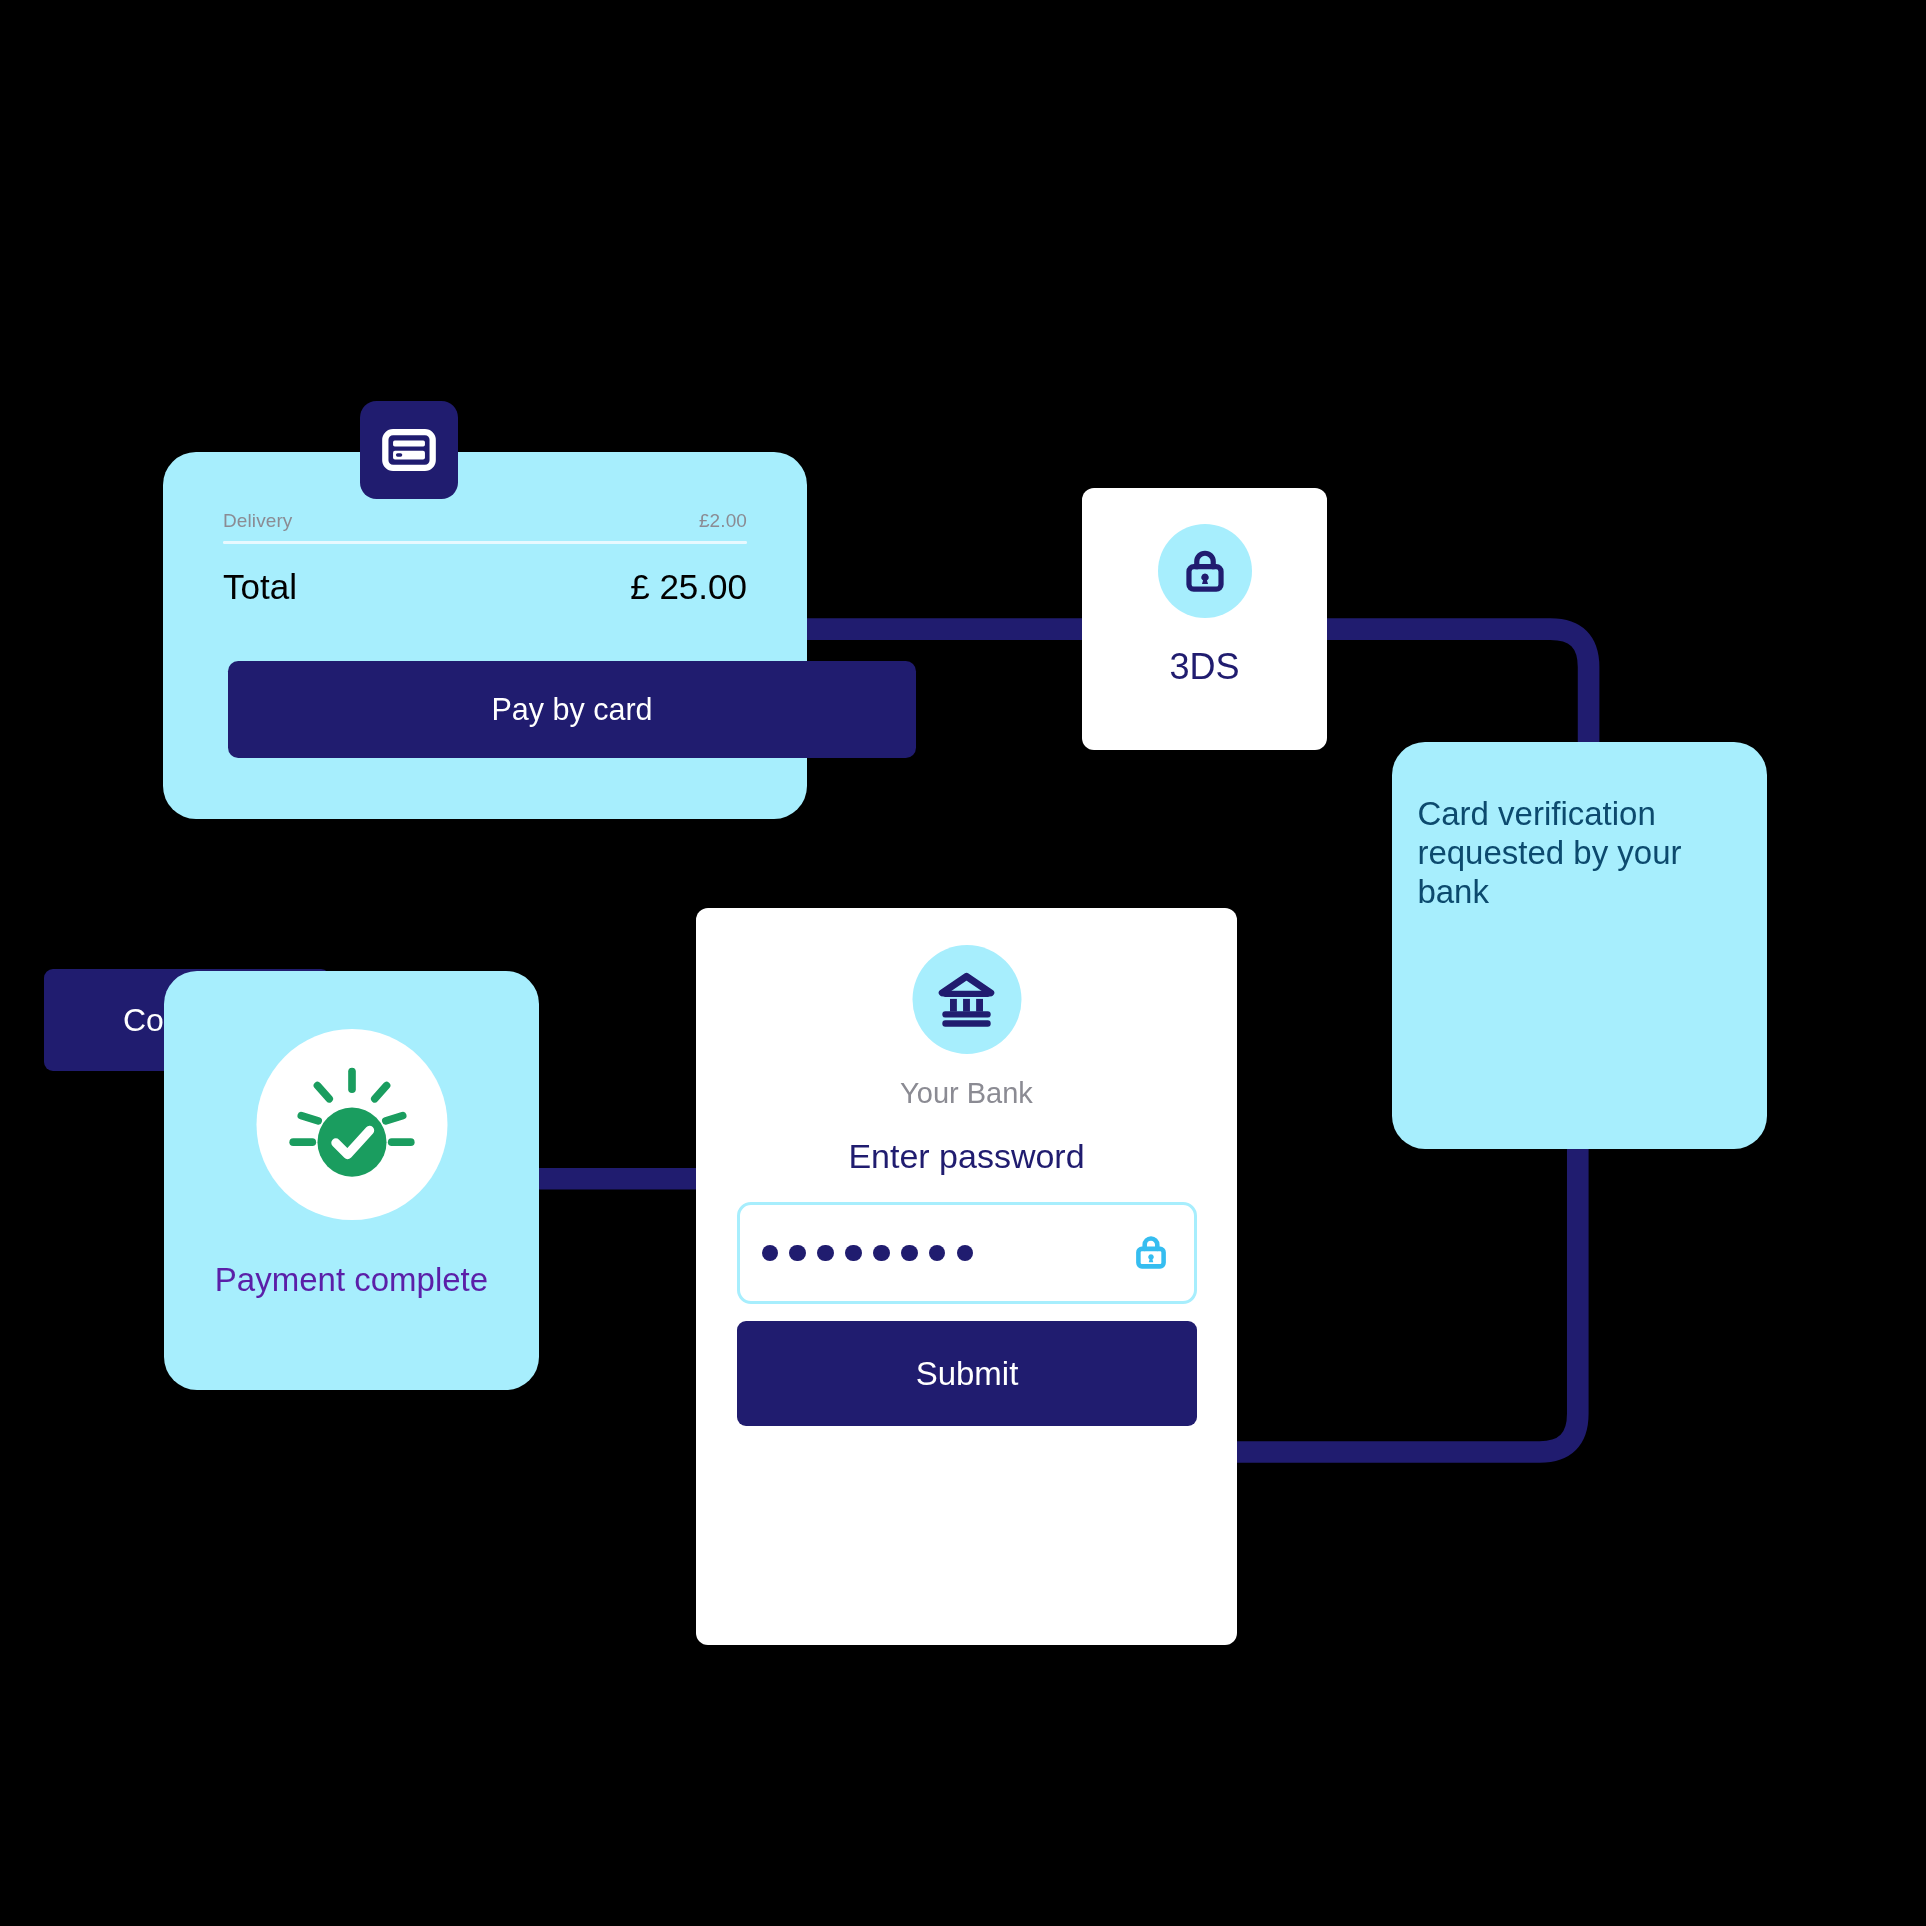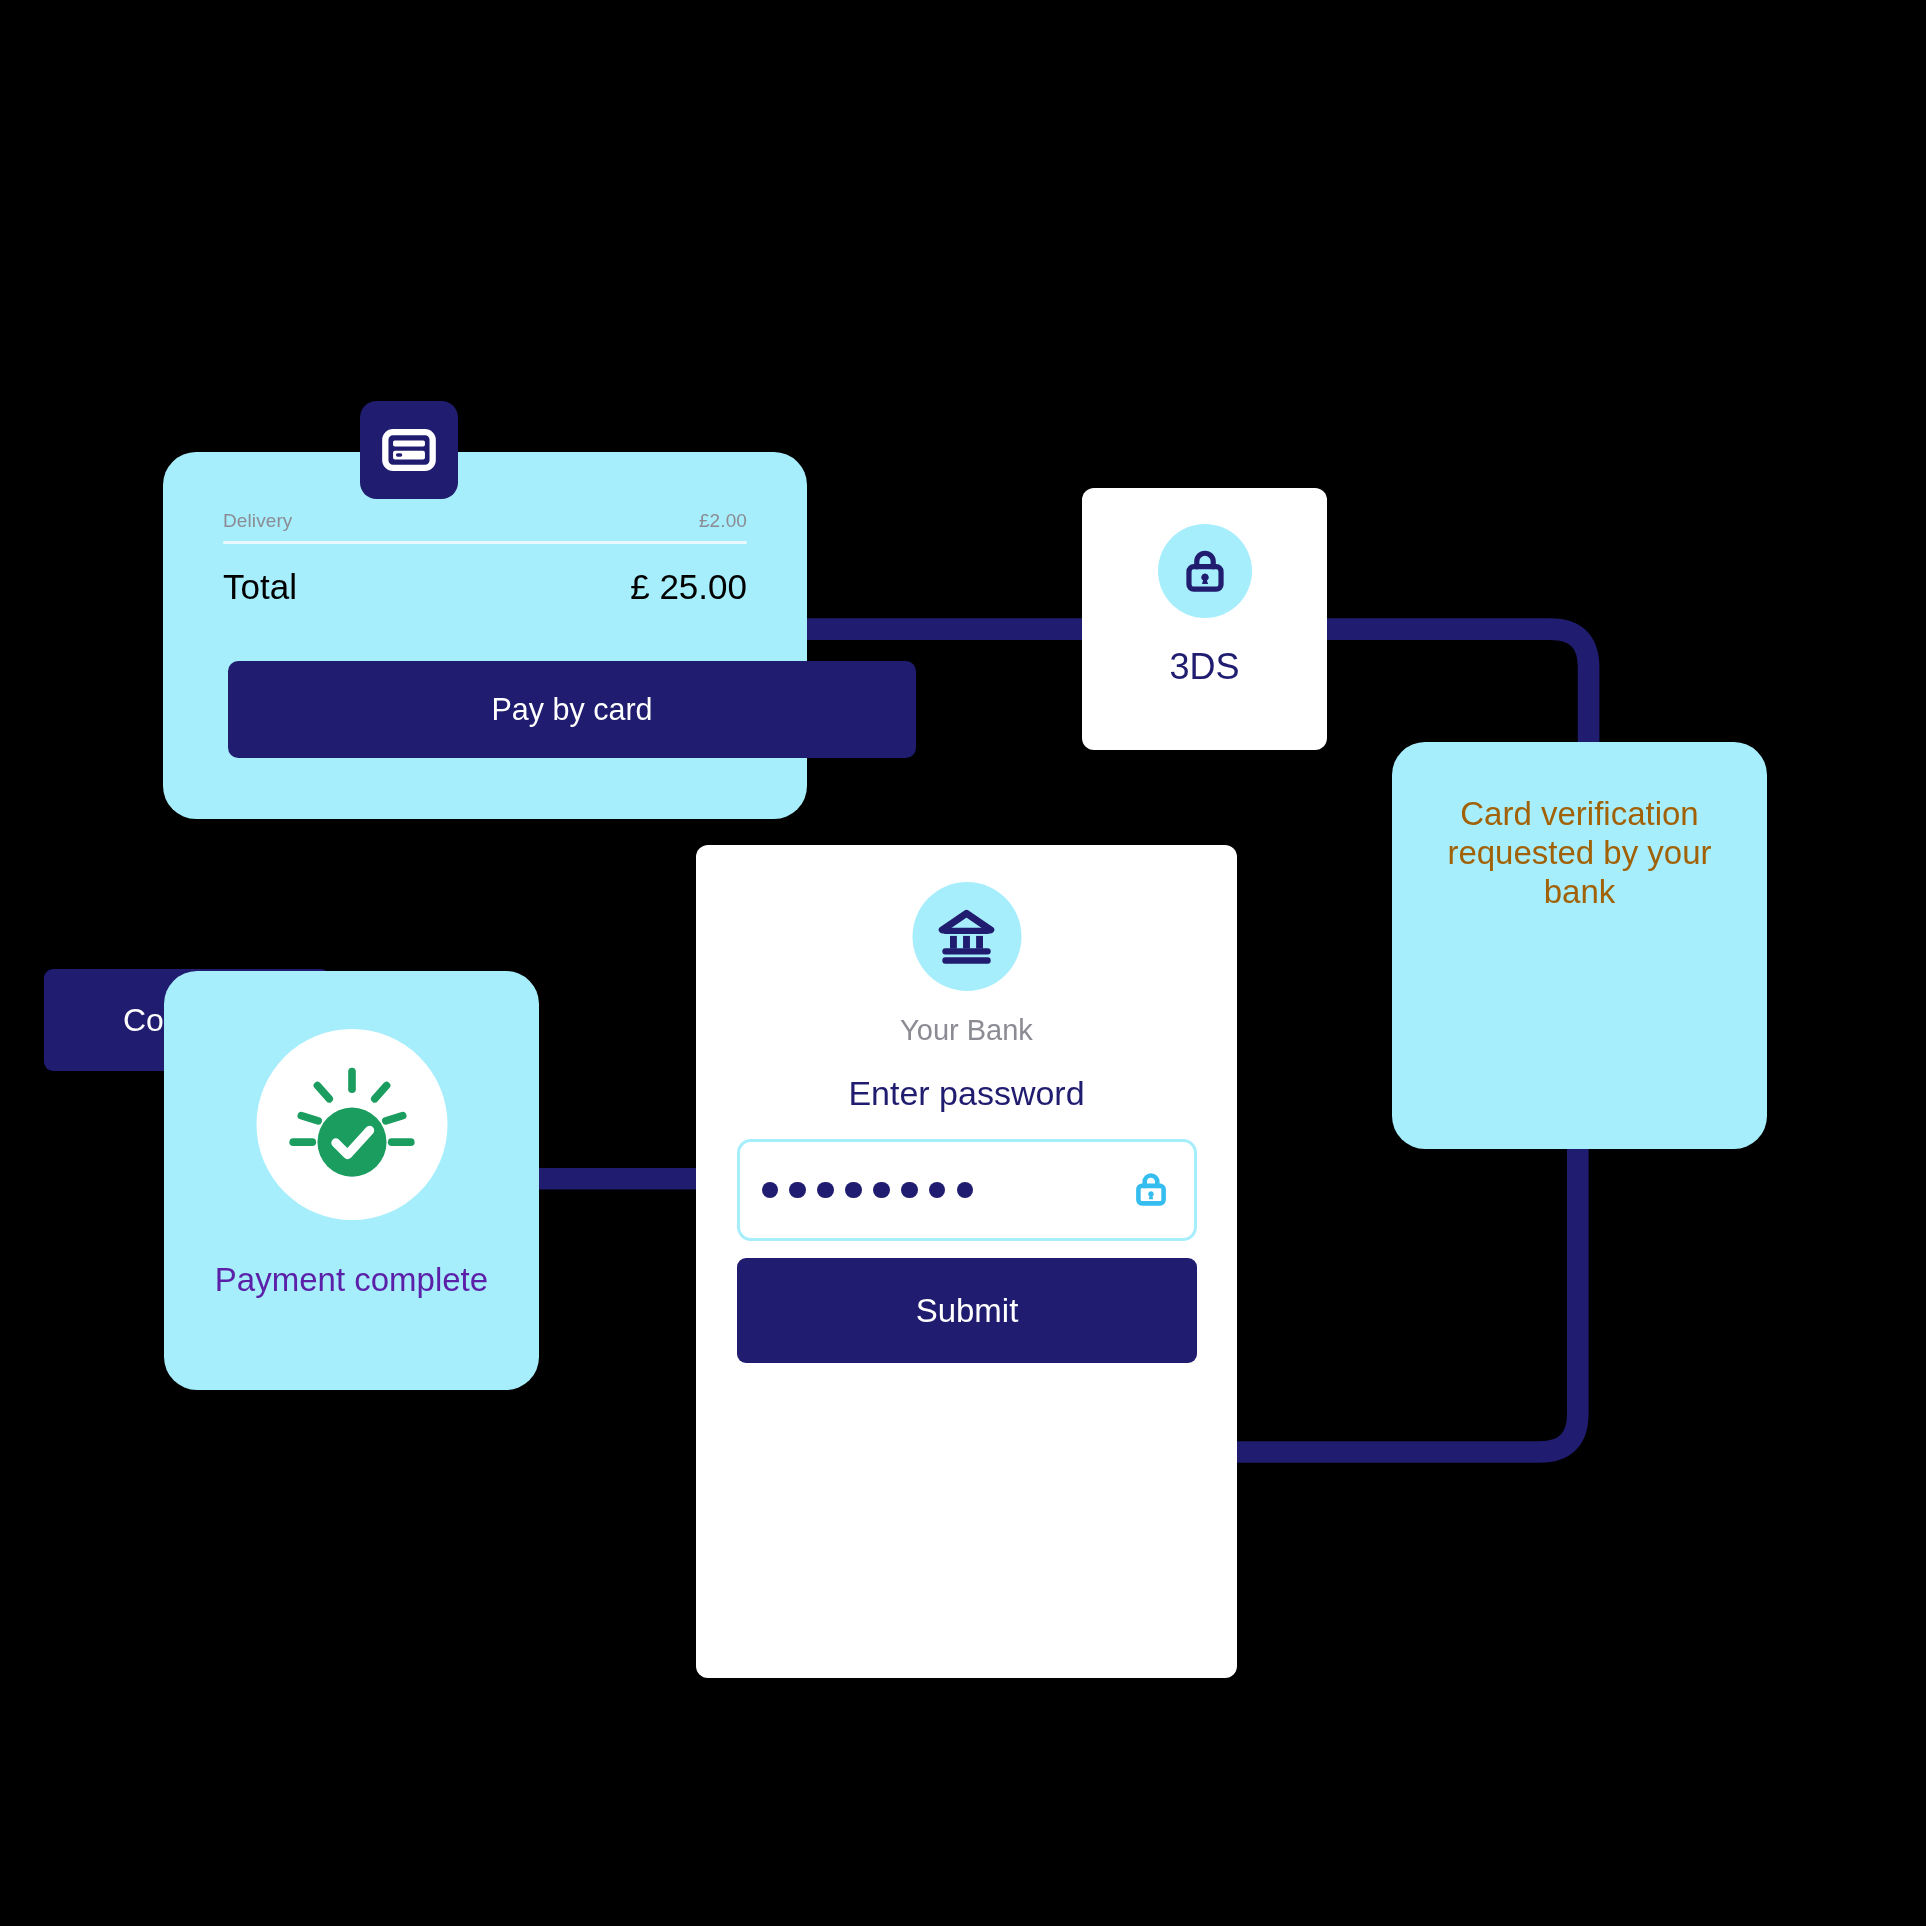--- a/index.html
+++ b/index.html
@@ -45,26 +45,26 @@
     border-radius:50%;background:#a7eefd;
     display:flex;align-items:center;justify-content:center;
   }
   #threeds .circle-icon{width:94px;height:94px;margin-top:36px;}
   #threeds .caption{margin-top:28px;color:#201c6f;font-size:36px;}
 
   
   #verify{left:1392px;top:742px;width:375px;height:407px;}
   #verify .vtext{
     position:absolute;left:25.4px;right:25.4px;top:53px;
-    text-align:center;color:#a16207;font-size:33px;line-height:1.18;
+    color:#0c4a6e;font-size:33px;line-height:1.18;
   }
   #continue{position:absolute;left:44px;top:969px;width:286px;height:102px;font-size:32px;border-radius:9px;}
 
   
-  #bank{left:696px;top:845px;width:541px;height:833px;}
+  #bank{left:696px;top:908px;width:541px;height:737px;}
   #bank .circle-icon{position:absolute;left:50%;transform:translateX(-50%);top:37px;width:109px;height:109px;}
   #bank .bankname{position:absolute;left:0;right:0;top:169px;text-align:center;color:#8b8b93;font-size:29px;}
   #bank .prompt{position:absolute;left:0;right:0;top:229px;text-align:center;color:#201c6f;font-size:34px;}
   .pwfield{
     position:absolute;left:41px;top:294px;width:460px;height:102px;
     background:#ffffff;border:3.8px solid #a7eefd;border-radius:14px;
     box-sizing:border-box;display:flex;align-items:center;
     padding:0 21.6px 0 21.6px;justify-content:space-between;cursor:text;
   }
   .dots{display:flex;gap:11.4px;}

